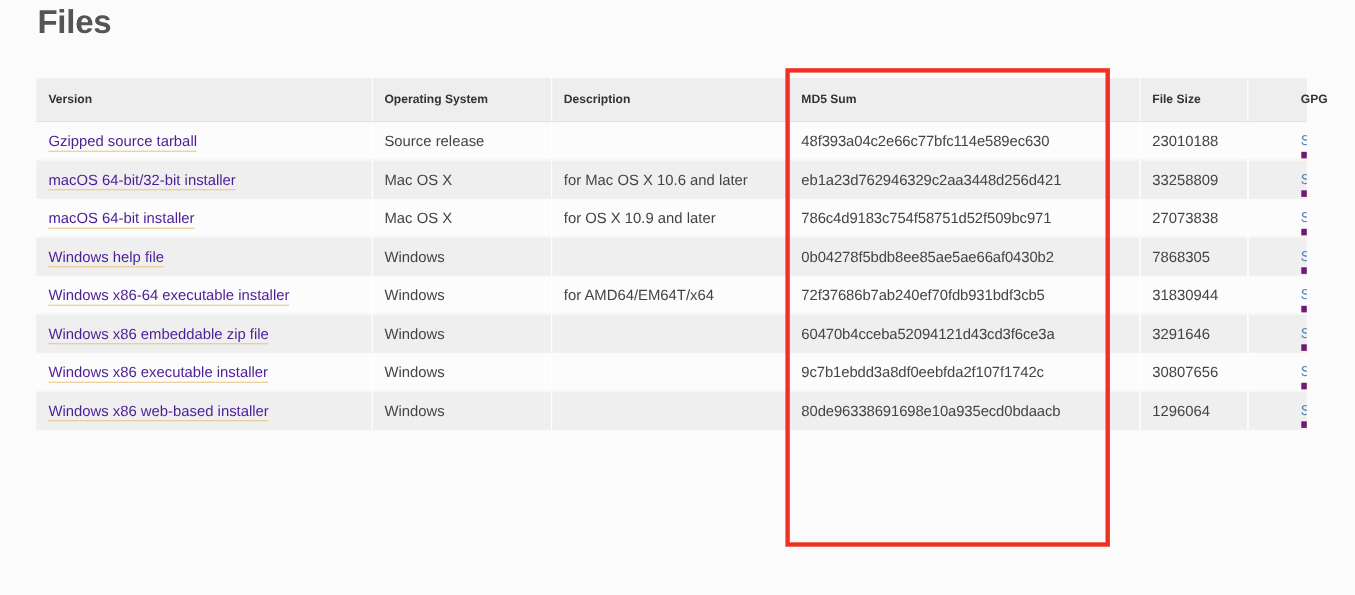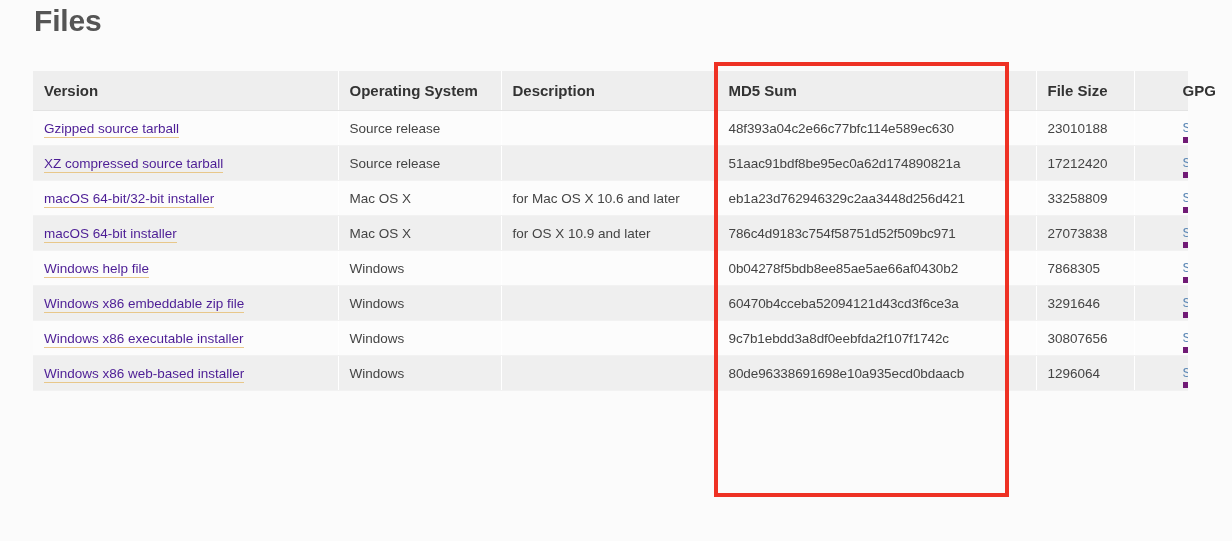--- a/index.html
+++ b/index.html
@@ -39,21 +39,21 @@
   table.files {
     border-collapse: collapse;
     width: 1155px;
     table-layout: fixed;
     font-size: 13.5px;
   }
   table.files th {
     background: #eeeeee;
     text-align: left;
     font-weight: bold;
-    font-size: 15px;
+    font-size: 11px;
     color: #333333;
     padding: 10px 10px 10px 11px;
     height: 19px;
     vertical-align: middle;
     border-right: 1px solid #ffffff;
     border-bottom: 1px solid #e3e3e3;
     white-space: nowrap;
   }
   table.files td {
     padding: 8px 10px 8px 11px;
@@ -146,28 +146,20 @@
       <tbody id="files-body">
           <tr>
             <td><a class="dl">Gzipped source tarball</a></td>
             <td>Source release</td>
             <td></td>
             <td class="md5-text">48f393a04c2e66c77bfc114e589ec630</td>
             <td>23010188</td>
             <td><a class="sig">SIG</a></td>
           </tr>
           <tr>
-            <td><a class="dl">XZ compressed source tarball</a></td>
-            <td>Source release</td>
-            <td></td>
-            <td class="md5-text">51aac91bdf8be95ec0a62d174890821a</td>
-            <td>17212420</td>
-            <td><a class="sig">SIG</a></td>
-          </tr>
-          <tr>
             <td><a class="dl">macOS 64-bit/32-bit installer</a></td>
             <td>Mac OS X</td>
             <td>for Mac OS X 10.6 and later</td>
             <td class="md5-text">eb1a23d762946329c2aa3448d256d421</td>
             <td>33258809</td>
             <td><a class="sig">SIG</a></td>
           </tr>
           <tr>
             <td><a class="dl">macOS 64-bit installer</a></td>
             <td>Mac OS X</td>
@@ -178,20 +170,28 @@
           </tr>
           <tr>
             <td><a class="dl">Windows help file</a></td>
             <td>Windows</td>
             <td></td>
             <td class="md5-text">0b04278f5bdb8ee85ae5ae66af0430b2</td>
             <td>7868305</td>
             <td><a class="sig">SIG</a></td>
           </tr>
           <tr>
+            <td><a class="dl">Windows x86-64 executable installer</a></td>
+            <td>Windows</td>
+            <td>for AMD64/EM64T/x64</td>
+            <td class="md5-text">72f37686b7ab240ef70fdb931bdf3cb5</td>
+            <td>31830944</td>
+            <td><a class="sig">SIG</a></td>
+          </tr>
+          <tr>
             <td><a class="dl">Windows x86 embeddable zip file</a></td>
             <td>Windows</td>
             <td></td>
             <td class="md5-text">60470b4cceba52094121d43cd3f6ce3a</td>
             <td>3291646</td>
             <td><a class="sig">SIG</a></td>
           </tr>
           <tr>
             <td><a class="dl">Windows x86 executable installer</a></td>
             <td>Windows</td>

